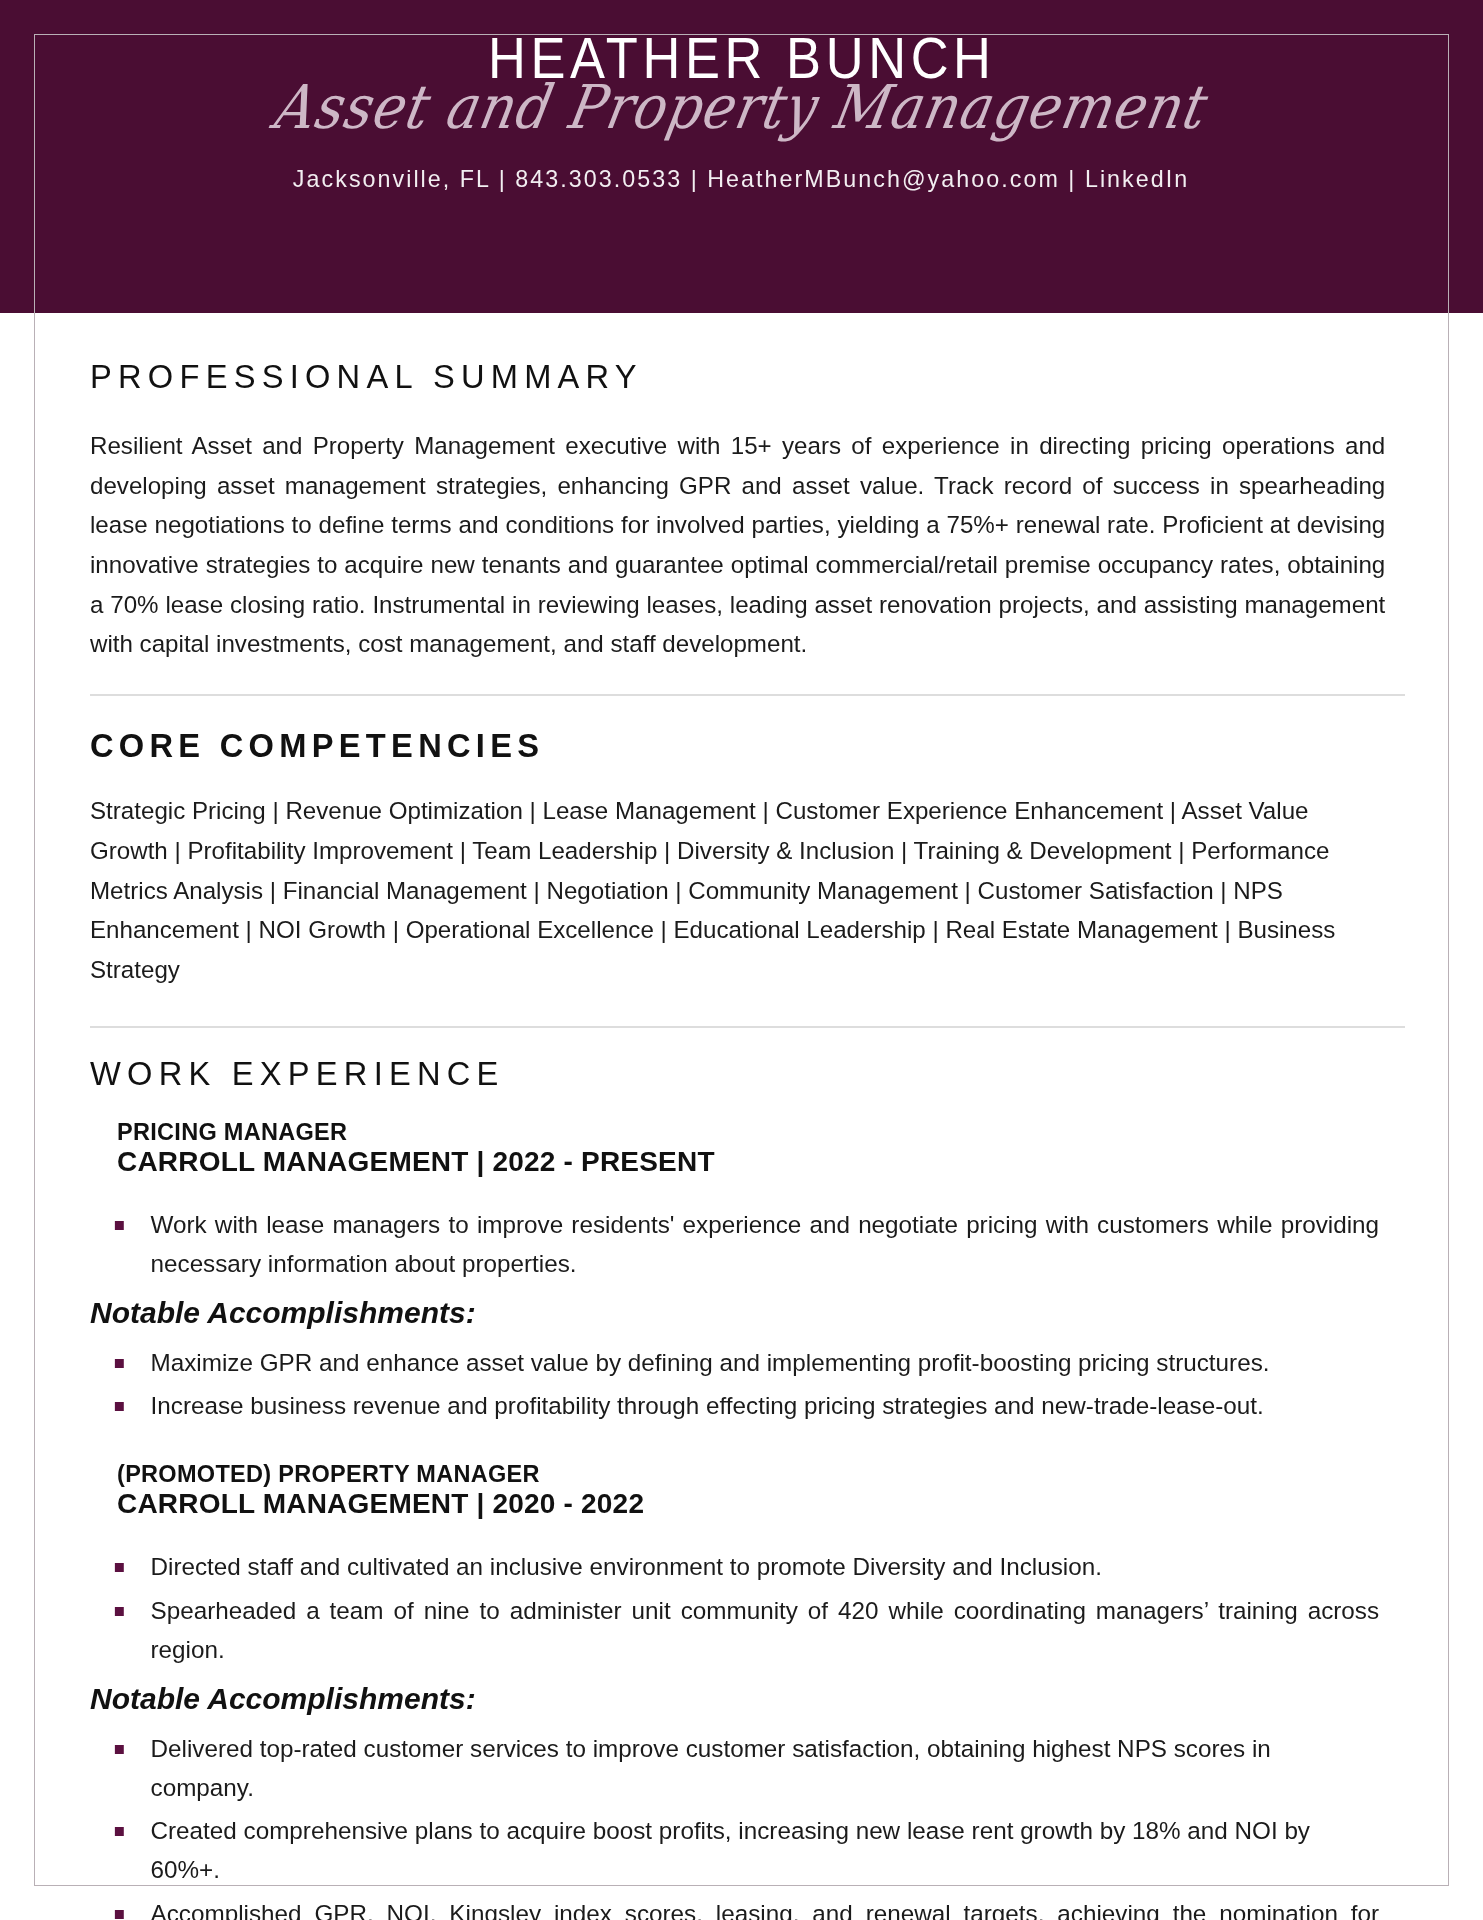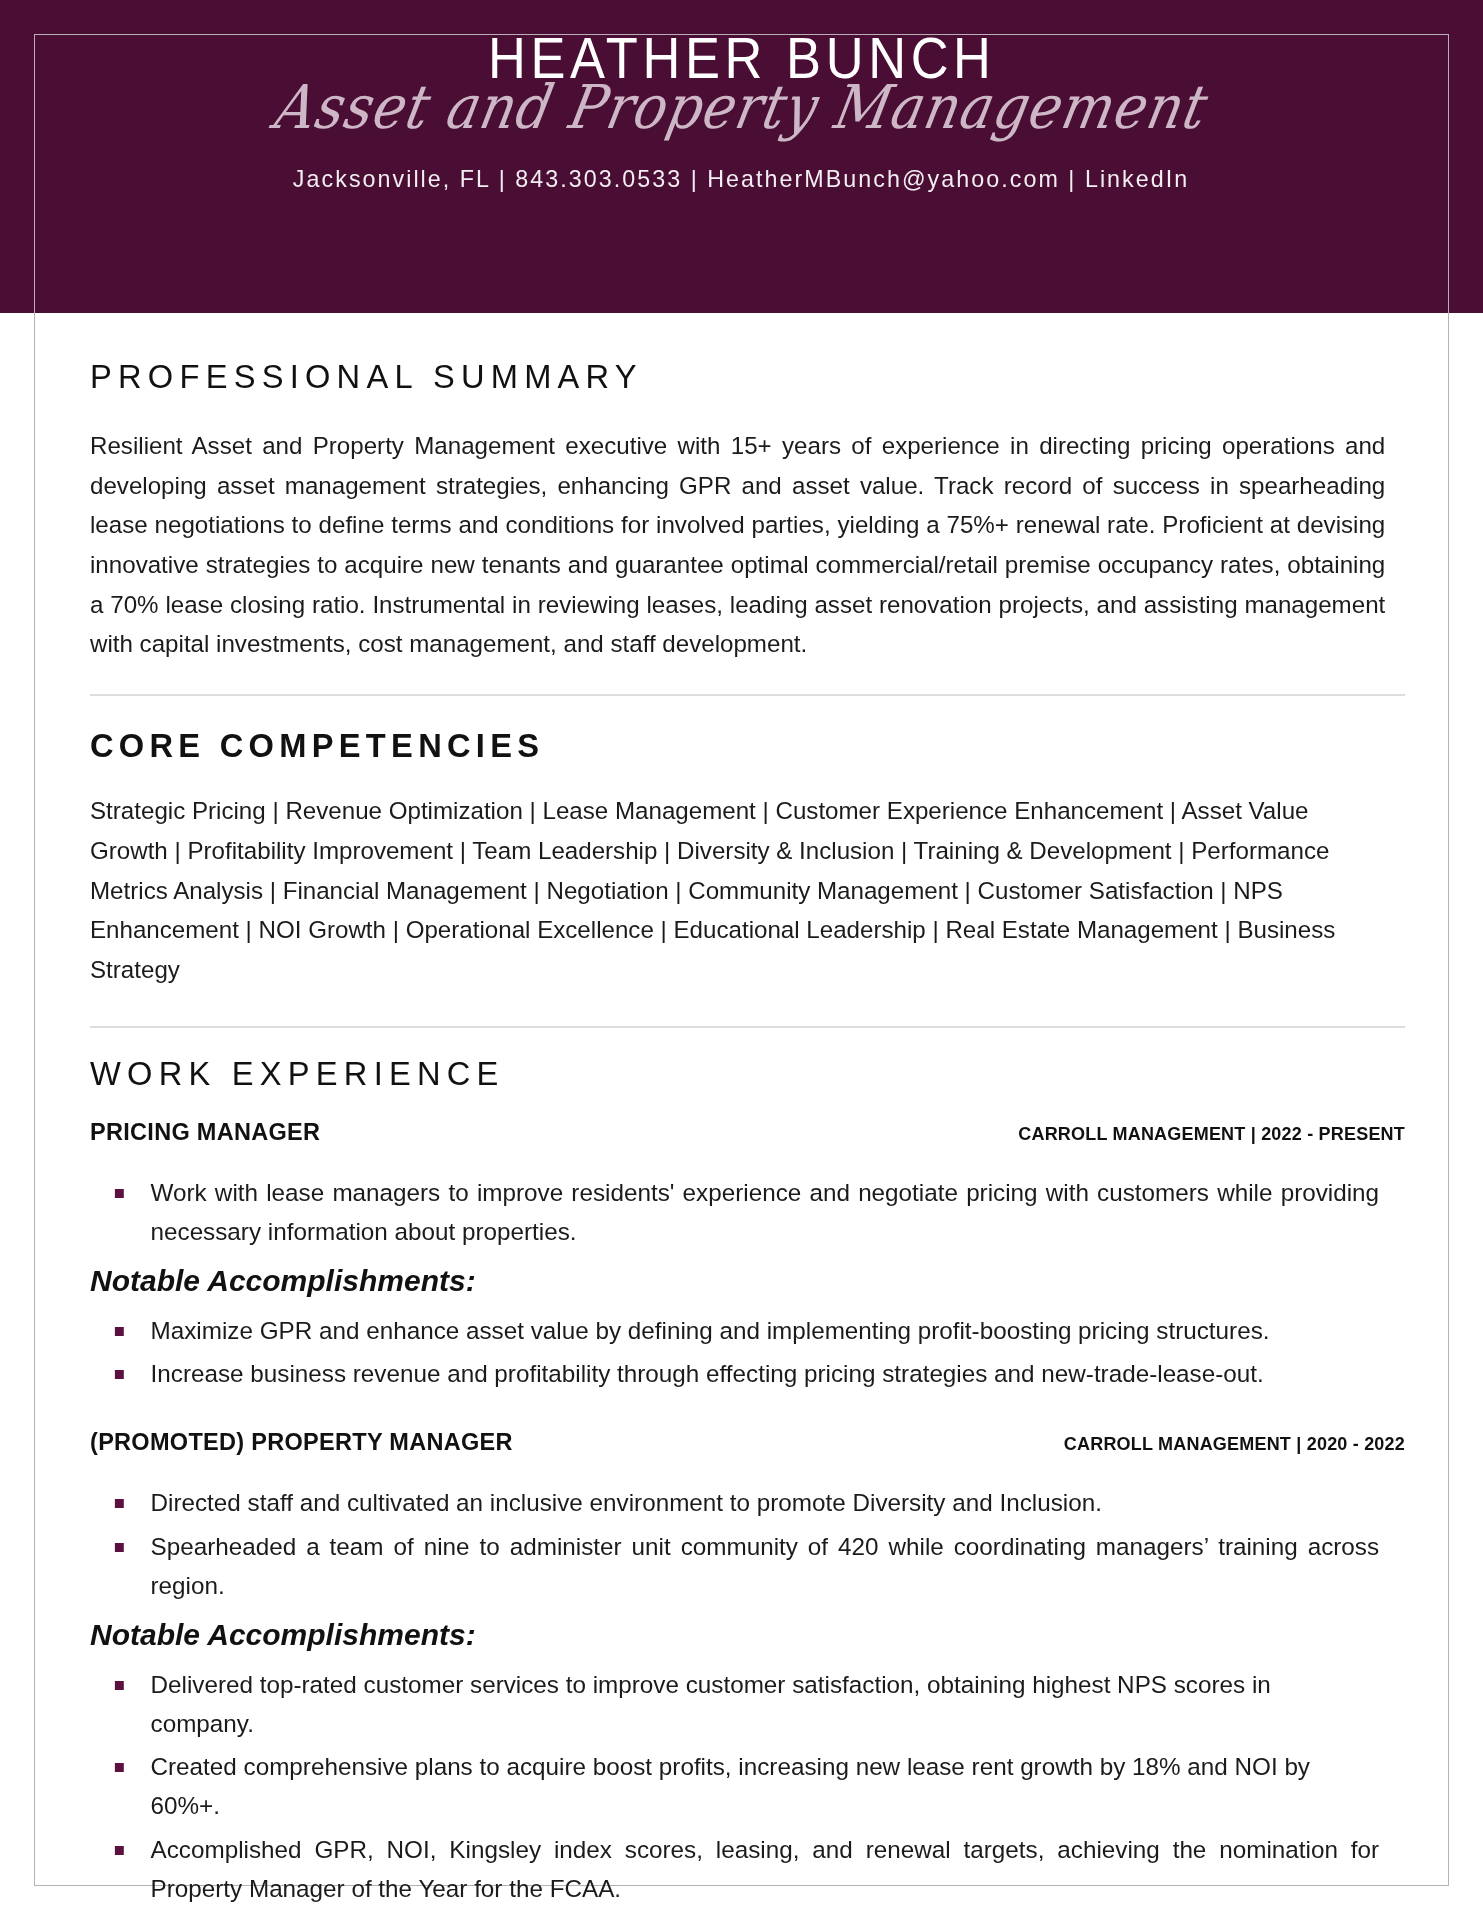--- a/index.html
+++ b/index.html
@@ -153,34 +153,36 @@
 
   
   .job-row {
     display: flex;
     justify-content: space-between;
     align-items: baseline;
     font-weight: 700;
     color: #111111;
     font-size: 23px;
     letter-spacing: 0.1px;
+    flex-direction: column;
   }
   .job-title {
     font-family: "Liberation Sans Narrow", "Liberation Sans", sans-serif;
     font-weight: 700;
     font-size: 23.5px;
     text-transform: uppercase;
     letter-spacing: 0.3px;
   }
   .job-meta {
     font-family: "Liberation Sans", sans-serif;
     font-weight: 700;
-    font-size: 18px;
+    font-size: 28px;
     text-transform: uppercase;
     letter-spacing: 0.2px;
+    margin-left: 27px;
   }
 
   ul.bullets {
     list-style: none;
     margin: 13px;
     padding: 0;
   }
   ul.bullets li {
     position: relative;
     font-family: "Liberation Sans Narrow", "Liberation Sans", sans-serif;

